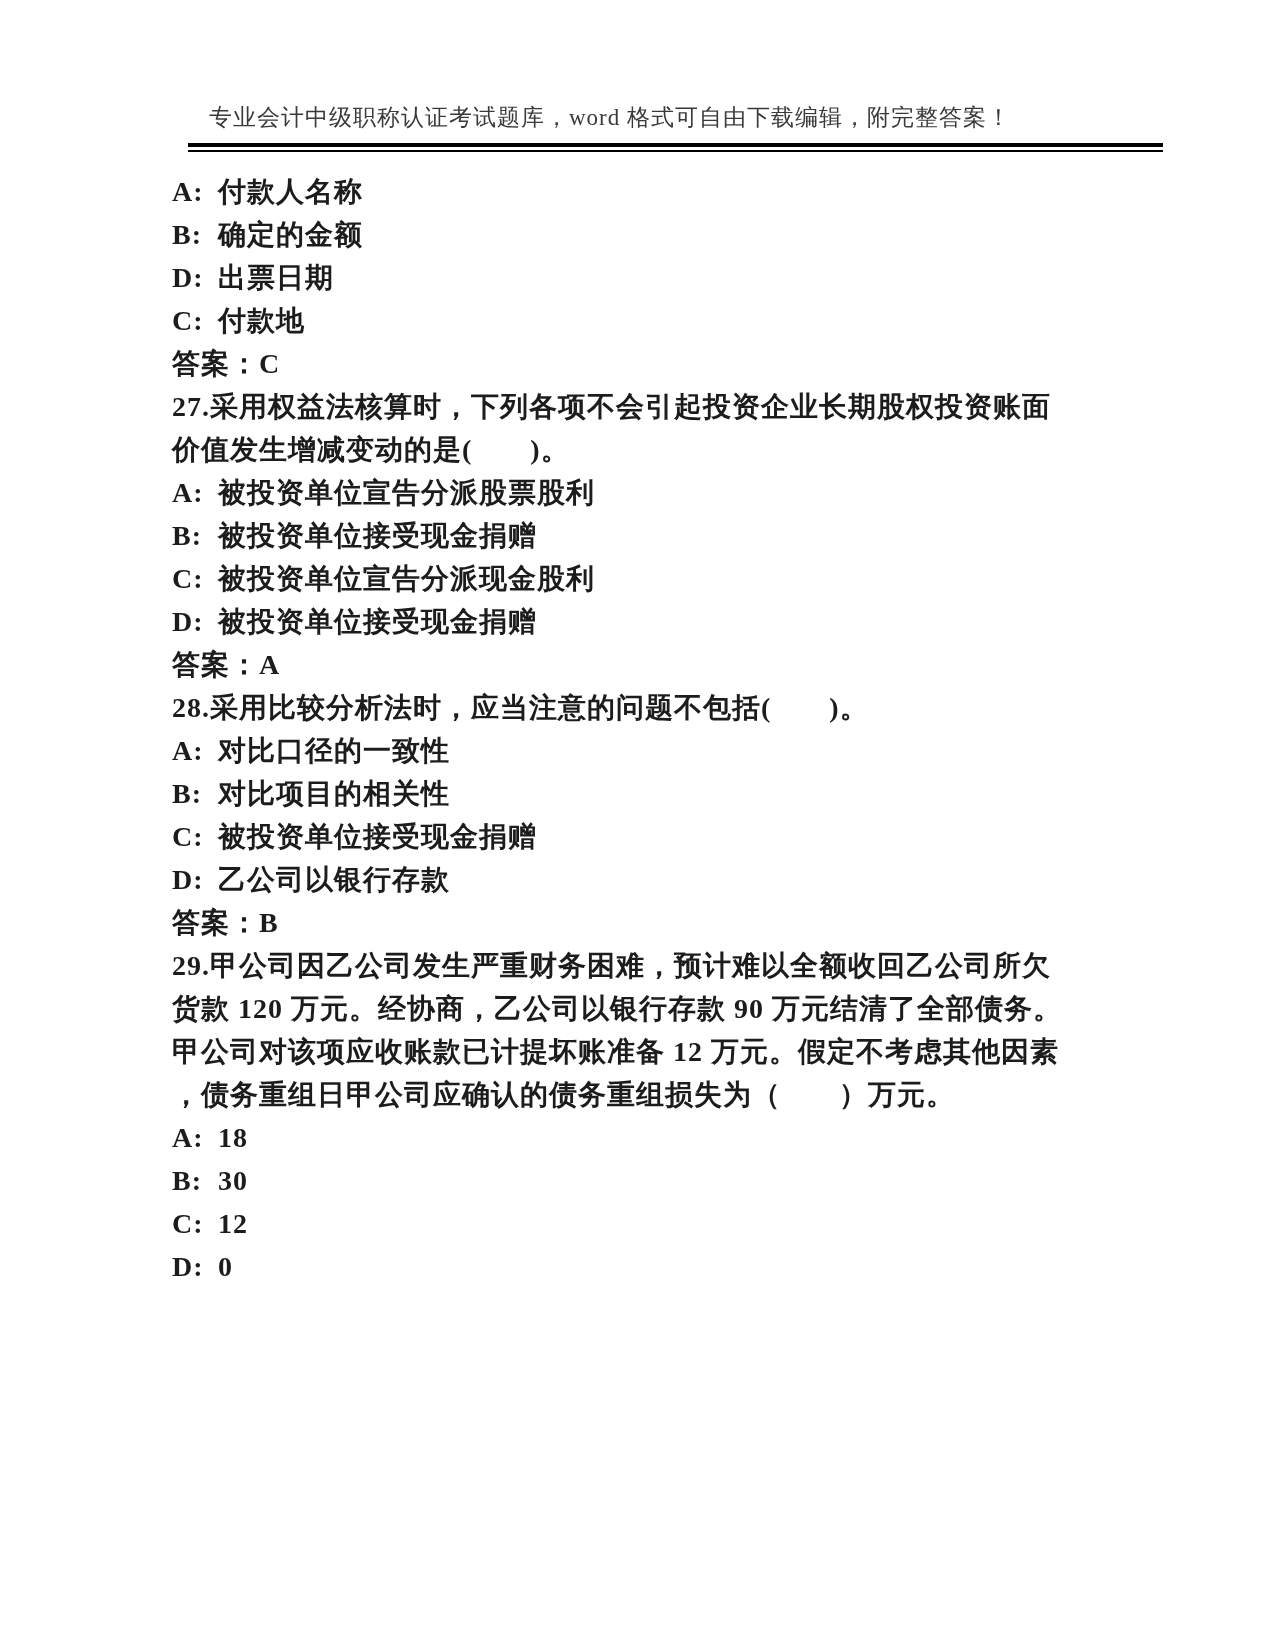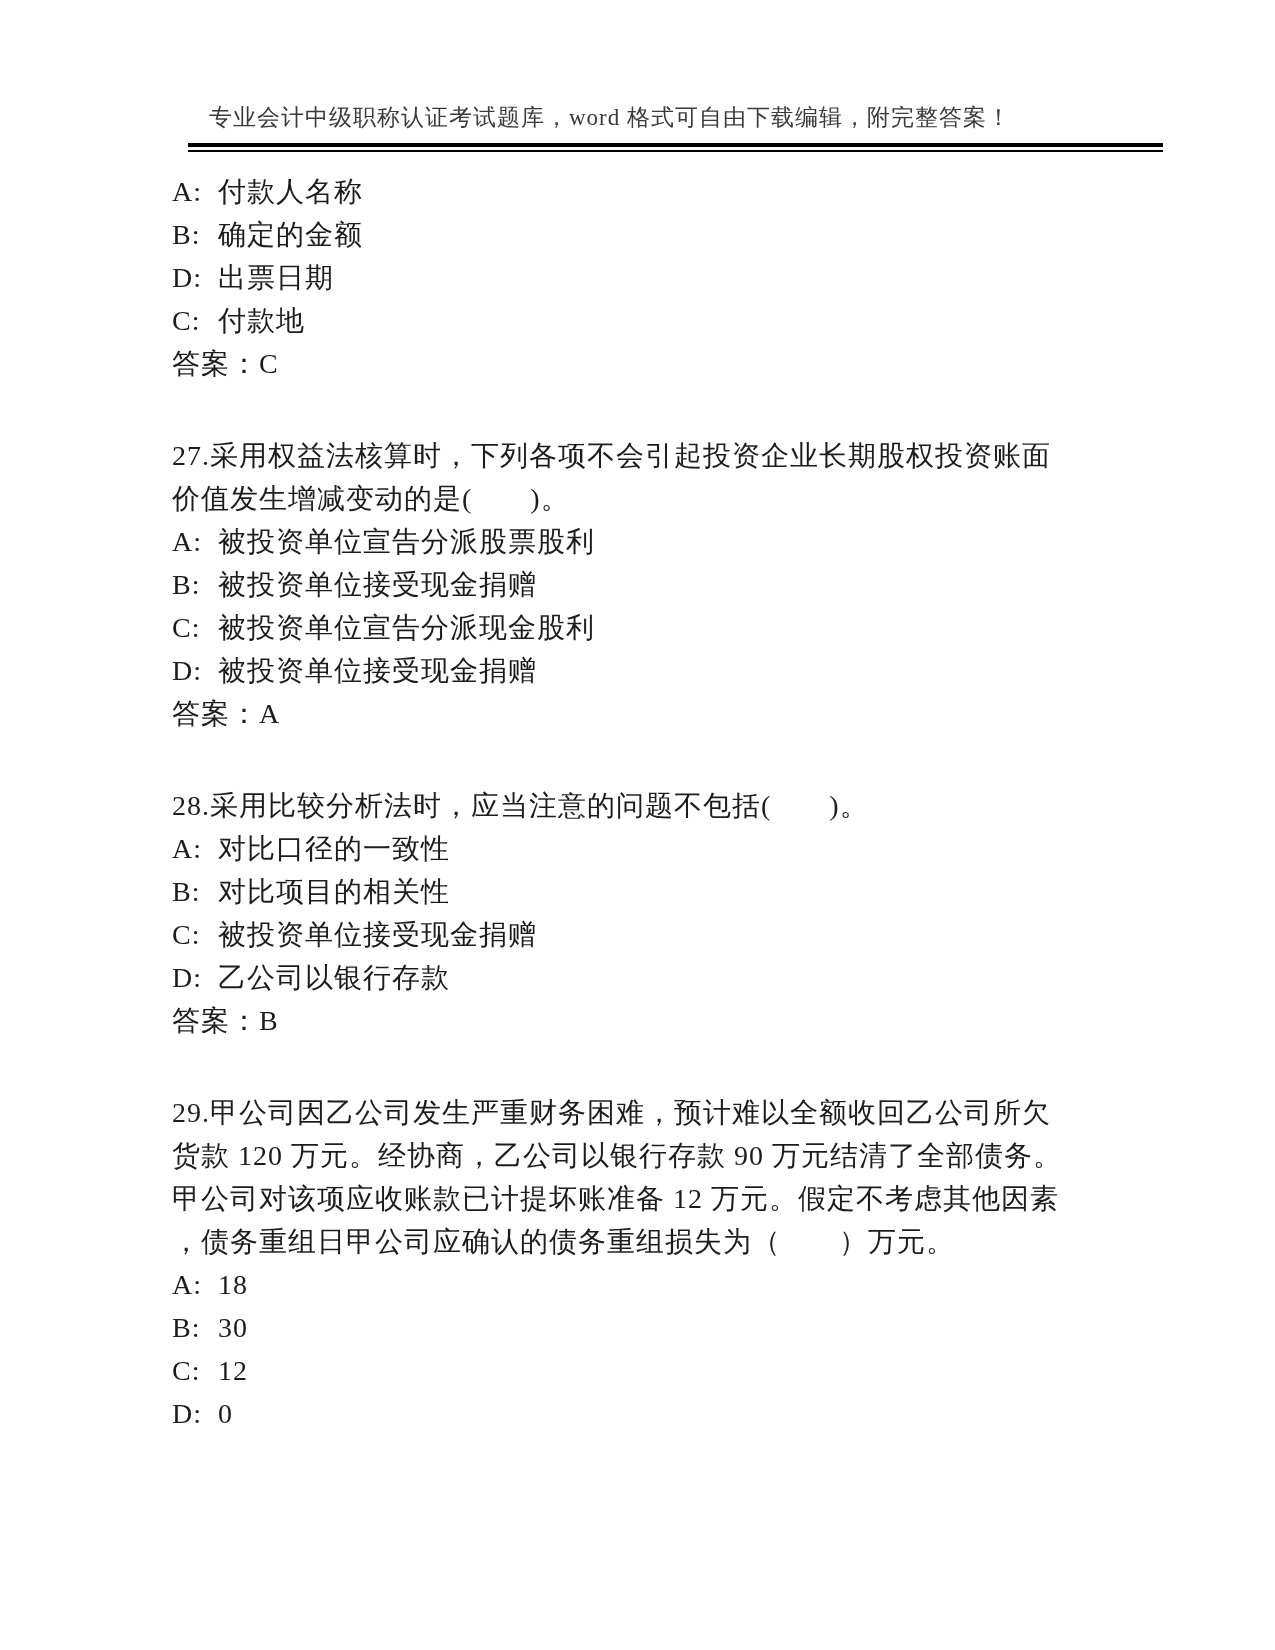--- a/index.html
+++ b/index.html
@@ -41,27 +41,28 @@
     top: 170px;
     left: 172px;
     width: 940px;
     font-size: 28px;
     letter-spacing: 1px;
   }
   .line {
     height: 43px;
     line-height: 43px;
     white-space: nowrap;
+    font-weight: bold;
   }
-  .block + .block { margin-top: 49px; }
+  .block + .block { }
   .opt-label {
     display: inline-block;
     min-width: 46px;
   }
-  .answer { font-weight: normal; }
+  .answer { font-weight: bold; }
 </style>
 </head>
 <body>
 
 <div class="page">
 
   <div class="header-note">专业会计中级职称认证考试题库，word 格式可自由下载编辑，附完整答案！</div>
 
   <div class="divider"></div>
 

